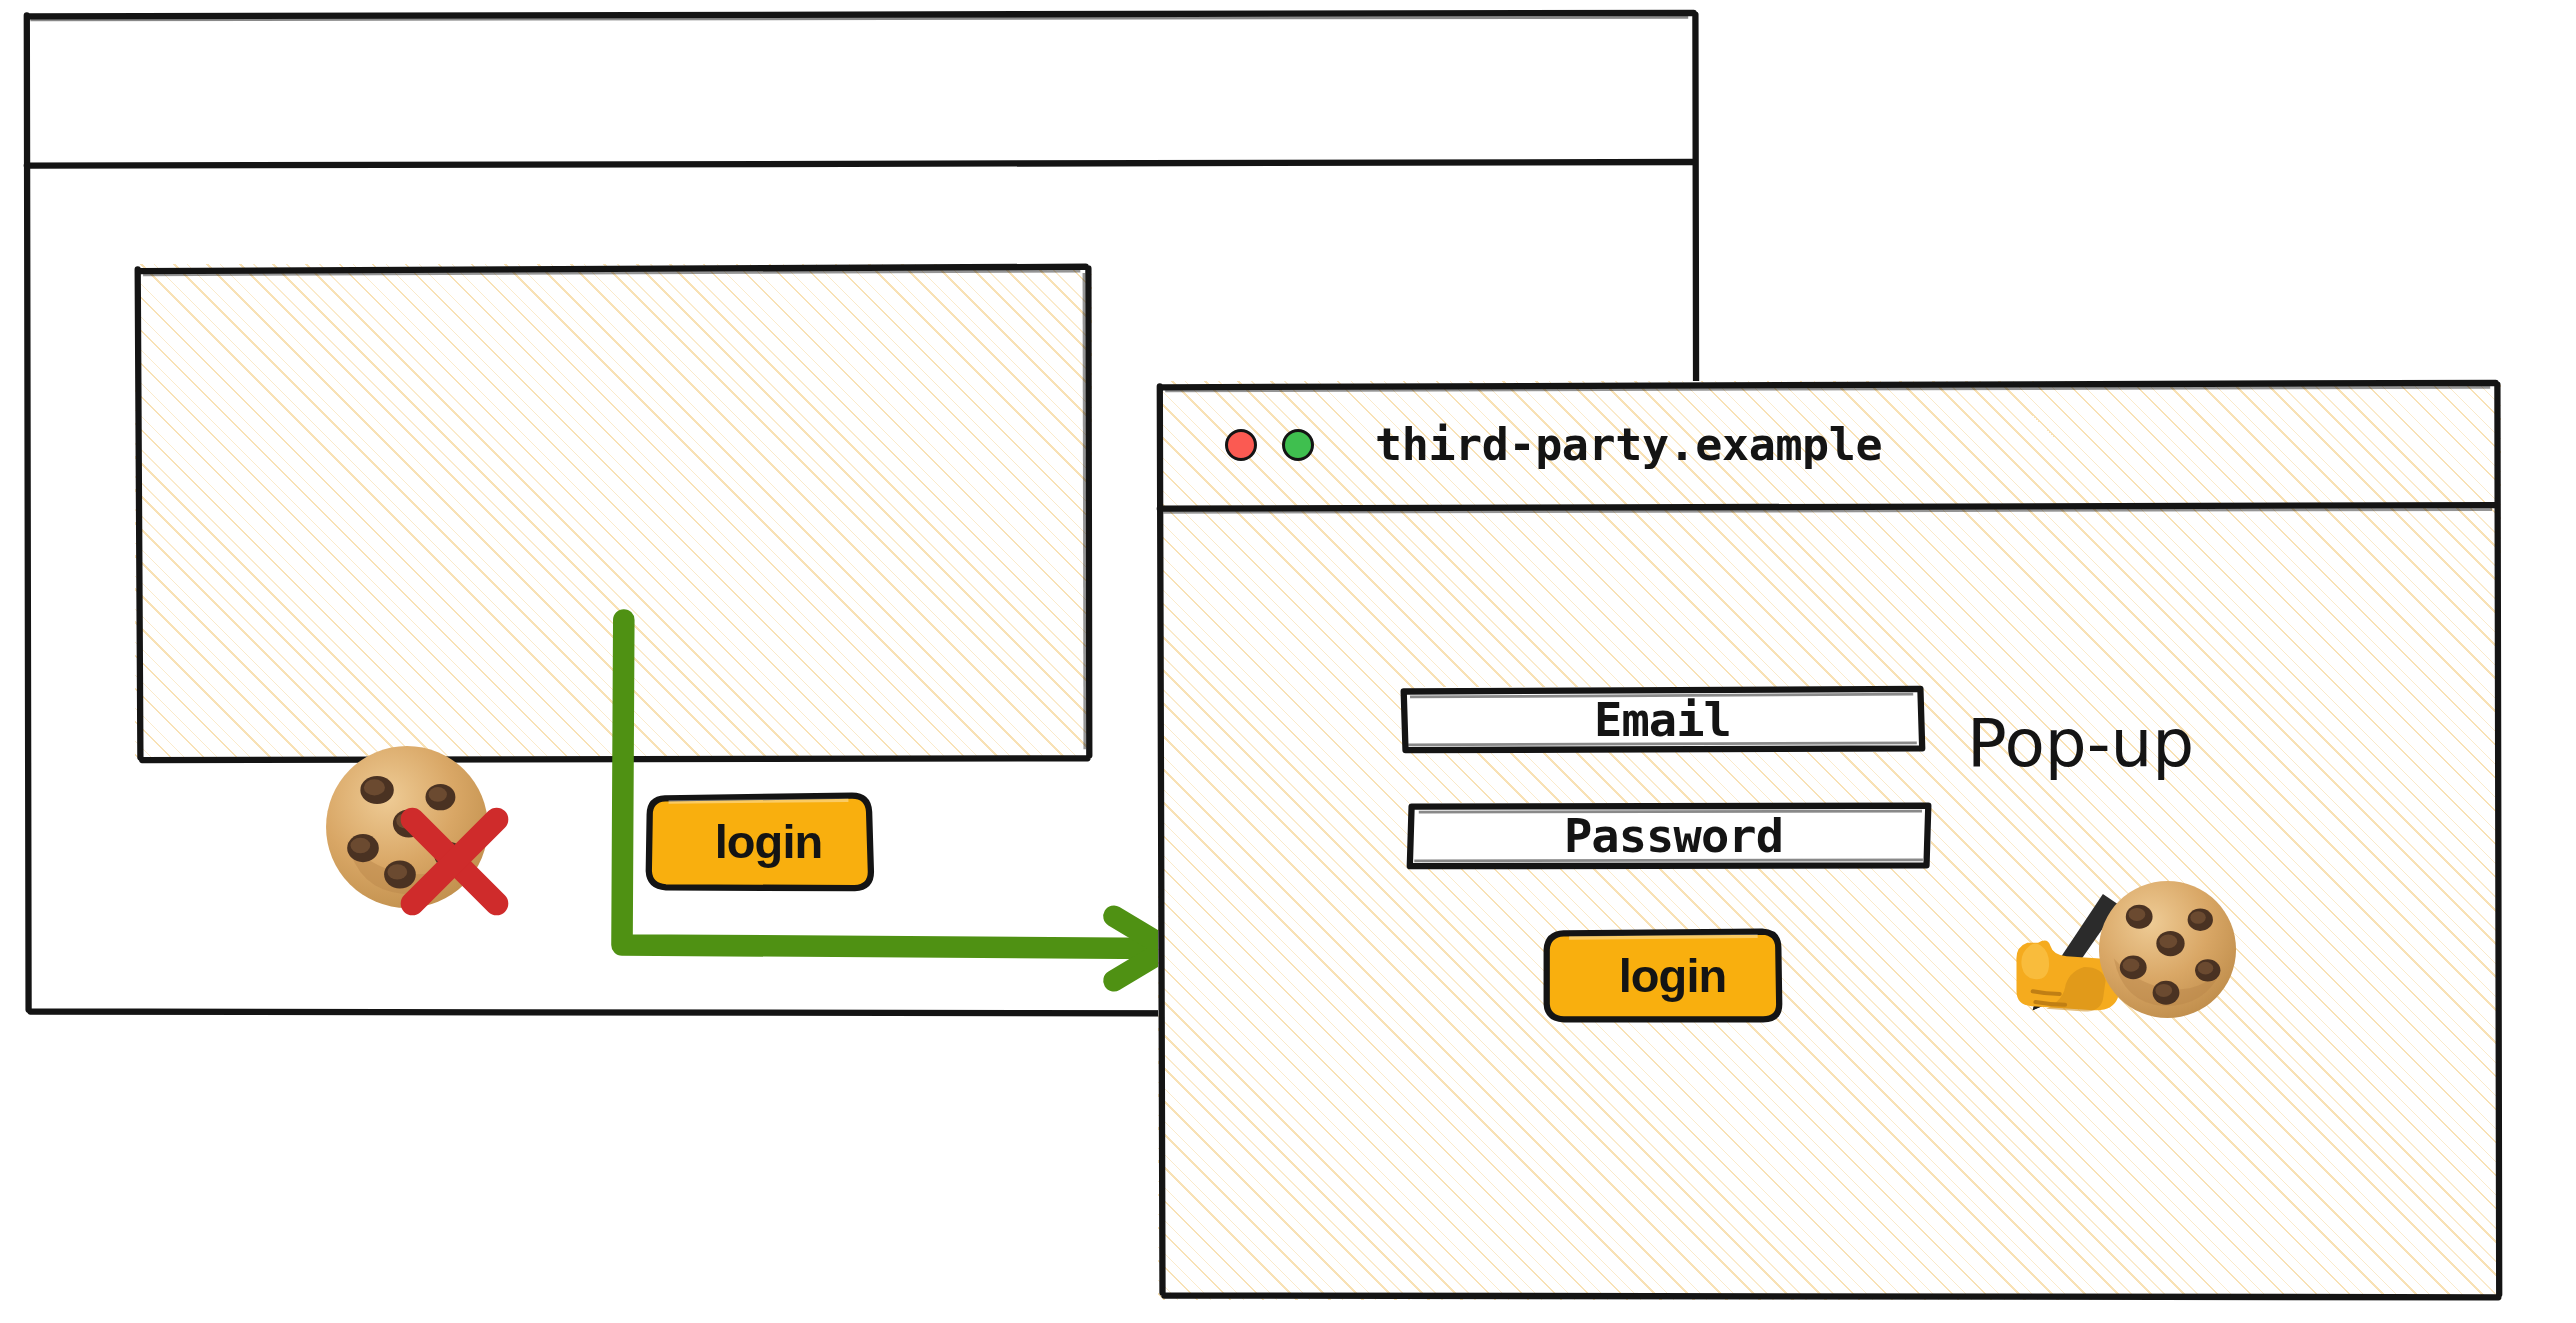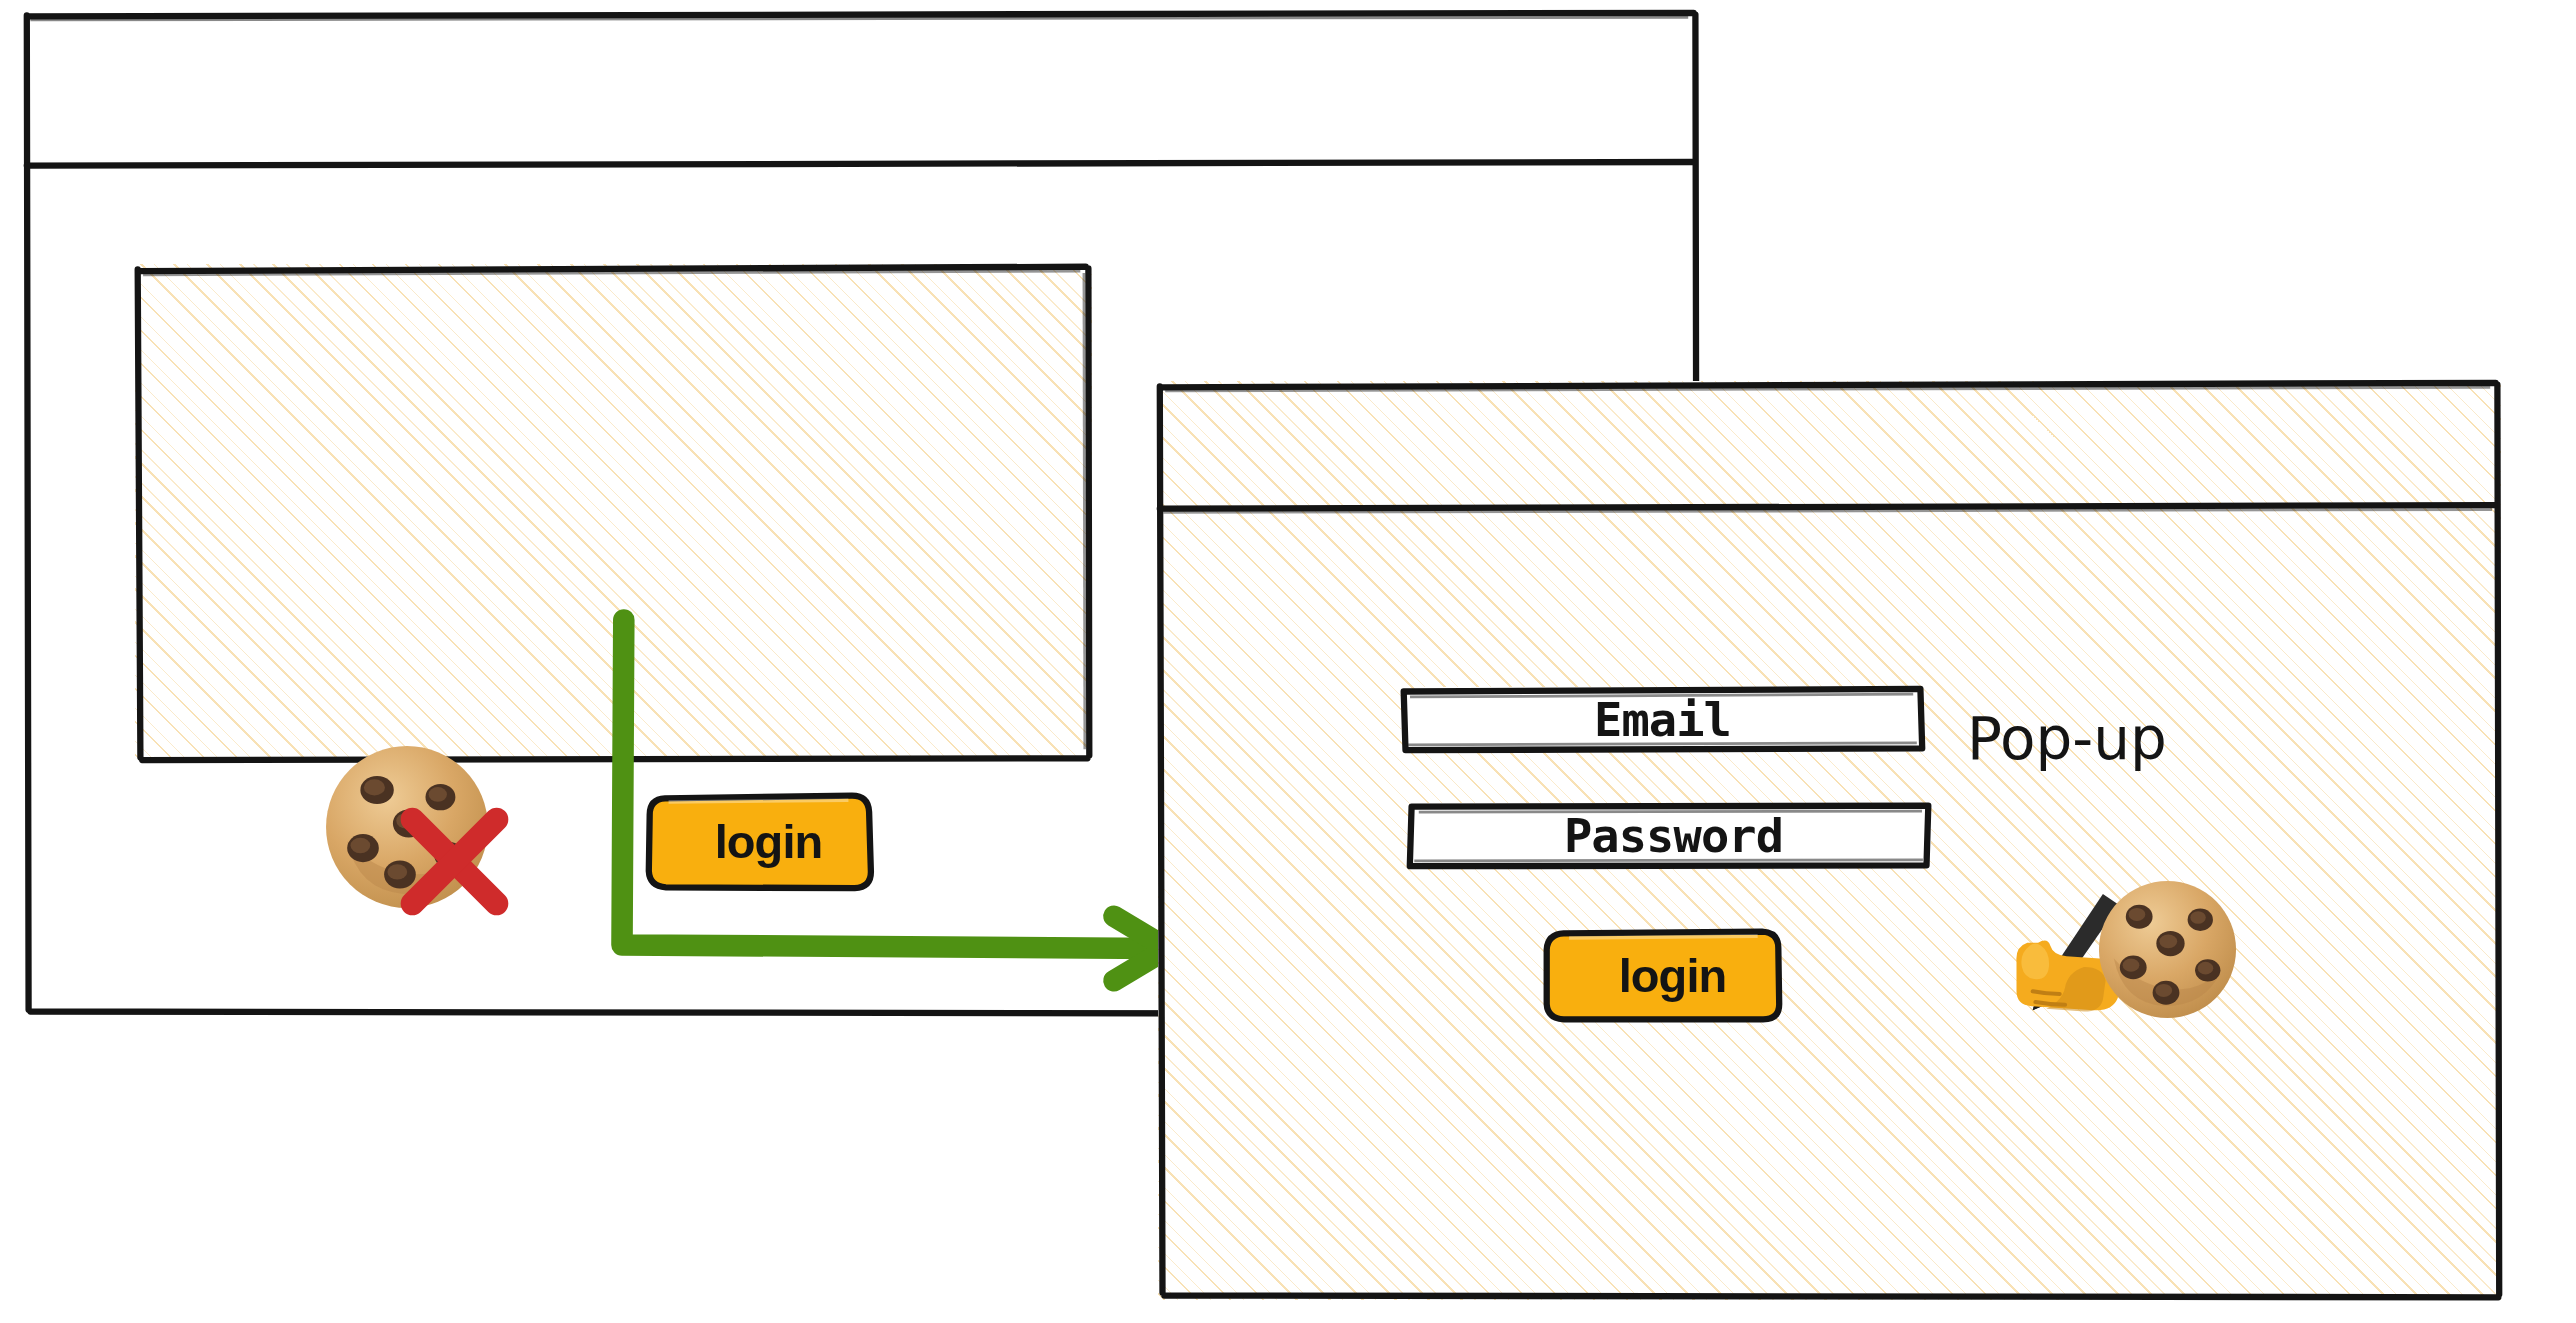--- a/index.html
+++ b/index.html
@@ -184,21 +184,21 @@
     left: 386px; top: 548px;
     width: 237px; height: 93px;
   }
   #popup-login-button .btn-label { font-size: 47px; }
 
   #popup-label {
     position: absolute;
     left: 809px; top: 324px;
     font-family: "DejaVu Sans", sans-serif;
     font-weight: 400;
-    font-size: 58px;
+    font-size: 66px;
     color: #141414;
     white-space: nowrap;
   }
 
   #writing-hand {
     position: absolute;
     left: 845px; top: 505px;
     width: 162px; height: 135px;
   }
   #popup-cookie {
@@ -290,20 +290,27 @@
 
   <div class="win-border">
     <svg viewBox="0 0 1494 1022" preserveAspectRatio="none" aria-hidden="true">
       <path d="M4,7 L1488,2 M1490,4 L1492,1016 M1491,1019 L7,1017 M5,1014 L2,6" fill="none" stroke="#141414" stroke-width="7" stroke-linecap="round"></path>
       <path d="M2,142 L1487,138" fill="none" stroke="#141414" stroke-width="7" stroke-linecap="round"></path>
       <path d="M8,11 L1482,7" fill="none" stroke="#141414" stroke-width="3" opacity="0.45"></path>
       <path d="M6,146 L1484,143" fill="none" stroke="#141414" stroke-width="3" opacity="0.45"></path>
     </svg>
   </div>
 
+  <div class="titlebar">
+    <div class="dots">
+      <span class="dot dot-red"></span>
+      <span class="dot dot-green"></span>
+    </div>
+    <span class="win-title">third-party.example</span>
+  </div>
 
   <div class="hd-input" id="email-field">
     <div class="inp-face">
       <svg viewBox="0 0 582 72" preserveAspectRatio="none" aria-hidden="true">
         <path d="M3,5 L578,2 L580,68 L5,70 Z" fill="#ffffff" stroke="#141414" stroke-width="7" stroke-linejoin="round"></path>
         <path d="M10,11 L570,8" fill="none" stroke="#141414" stroke-width="3" opacity="0.5"></path>
         <path d="M8,64 L574,62" fill="none" stroke="#141414" stroke-width="3" opacity="0.5"></path>
       </svg>
     </div>
     <span class="inp-label">Email</span>

